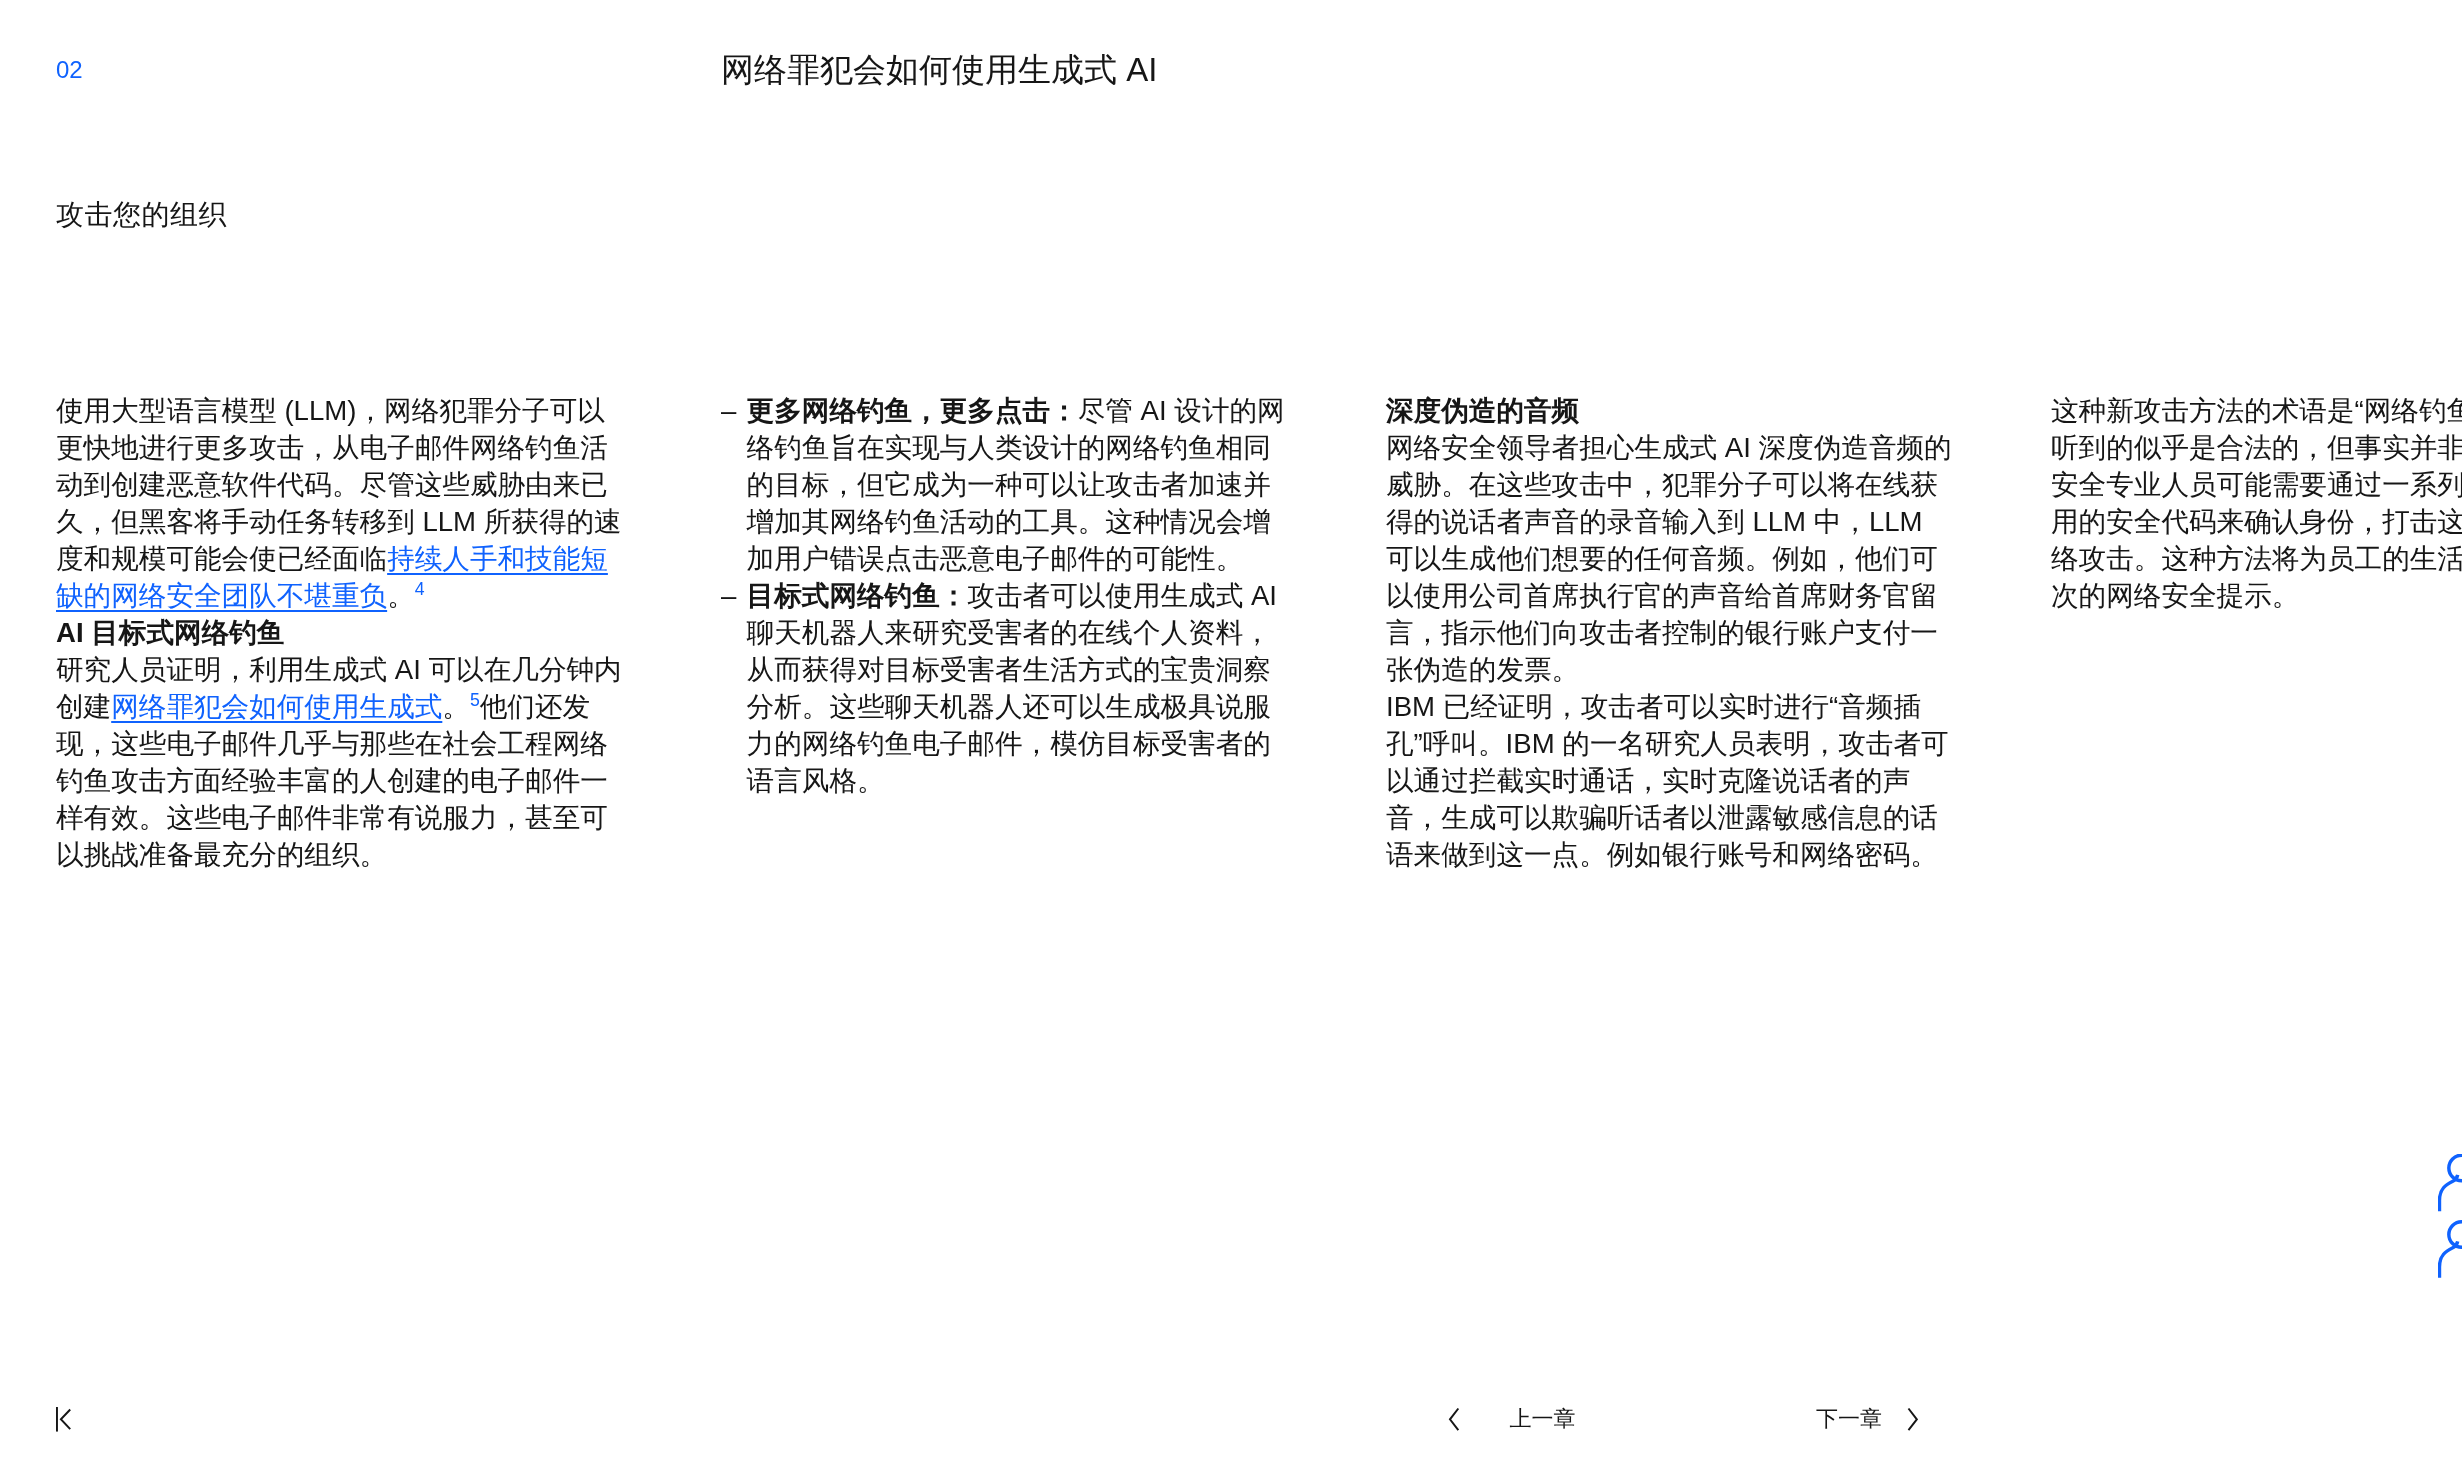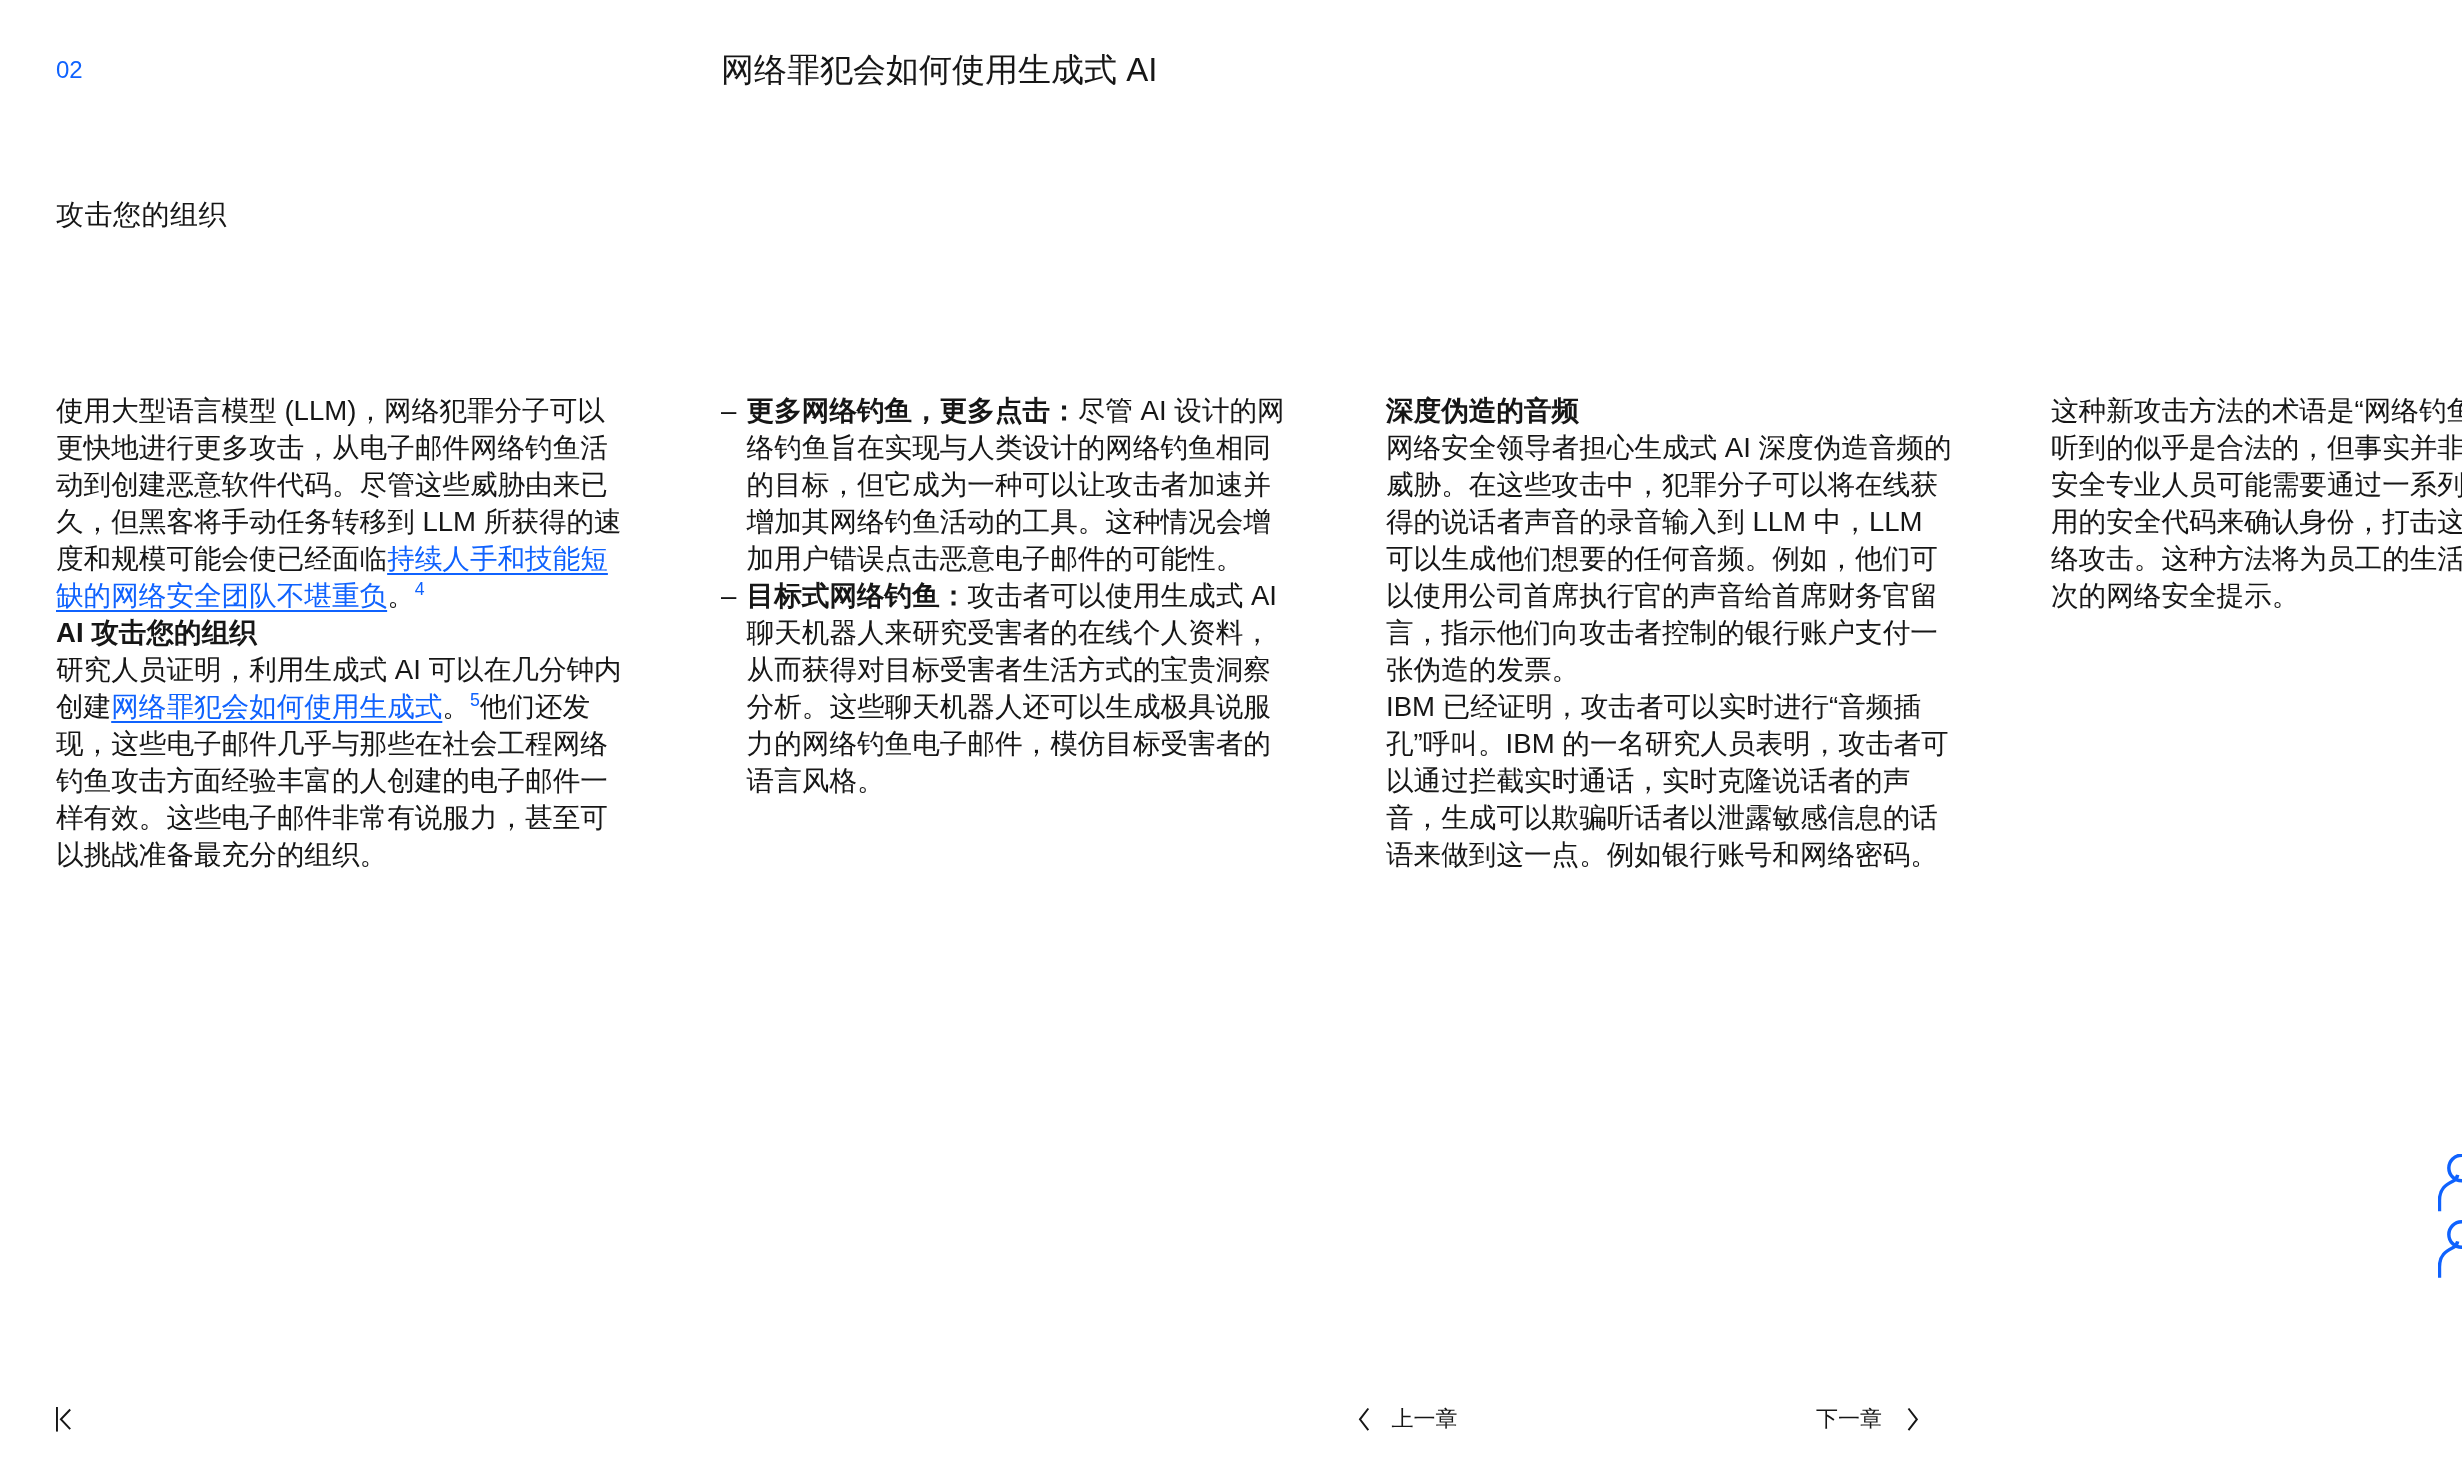--- a/index.html
+++ b/index.html
@@ -74,38 +74,38 @@
   
   .footer-item {
     top: 1405px;
     display: flex;
     align-items: center;
     height: 28.6px;
     font-size: 22px;
     color: #161616;
   }
   .skip-btn { left: 55px; cursor: pointer; }
-  .prev-btn { left: 1358px; cursor: pointer; }
+  .prev-btn { left: 1448px; cursor: pointer; gap: 28px; }
   .prev-btn .lbl { margin-left: 21.7px; }
   .next-btn { left: 1816px; cursor: pointer; }
   .next-btn .lbl { margin-right: 24.6px; }
 
   svg { display: block; }
 </style>
 </head>
 <body>
 
 <div class="abs page-num">02</div>
 <div class="abs header-title">网络罪犯会如何使用生成式 AI</div>
 
 <div class="abs section-title">攻击您的组织</div>
 
 <div class="col col-1">
   <p class="mb-line"><span>使用大型语言模型 (LLM)，网络犯罪分子可以更快地进行更多攻击，从电子邮件网络钓鱼活动到创建恶意软件代码。尽管这些威胁由来已久，但黑客将手动任务转移到 LLM 所获得的速度和规模可能会使已经面临</span><a class="link">持续人手和技能短缺的网络安全团队不堪重负</a><span>。</span><sup class="fn">4</sup></p>
-  <p class="bold">AI 攻击您的组织</p>
+  <p class="bold">AI 目标式网络钓鱼</p>
   <p><span>研究人员证明，利用生成式 AI 可以在几分钟内创建</span><a class="link">网络罪犯会如何使用生成式</a><span>。</span><sup class="fn">5</sup><span>他们还发现，这些电子邮件几乎与那些在社会工程网络钓鱼攻击方面经验丰富的人创建的电子邮件一样有效。这些电子邮件非常有说服力，甚至可以挑战准备最充分的组织。</span></p>
 </div>
 
 <div class="col col-2">
   <div class="bullet">
     <span class="dash">–</span>
     <span class="btext"><span class="bold">更多网络钓鱼，更多点击：</span><span>尽管 AI 设计的网络钓鱼旨在实现与人类设计的网络钓鱼相同的目标，但它成为一种可以让攻击者加速并增加其网络钓鱼活动的工具。这种情况会增加用户错误点击恶意电子邮件的可能性。</span></span>
   </div>
   <div class="bullet">
     <span class="dash">–</span>

